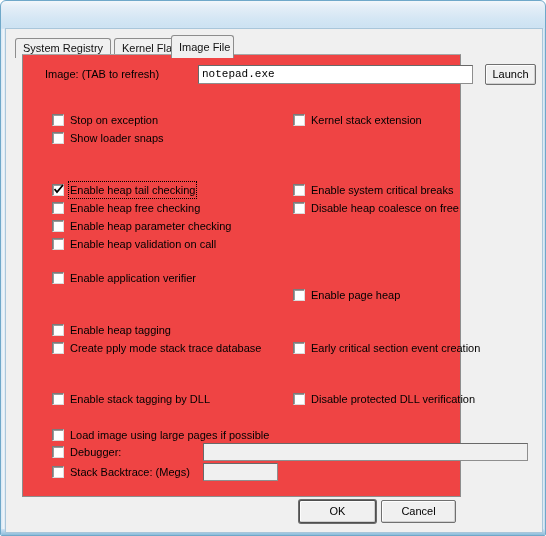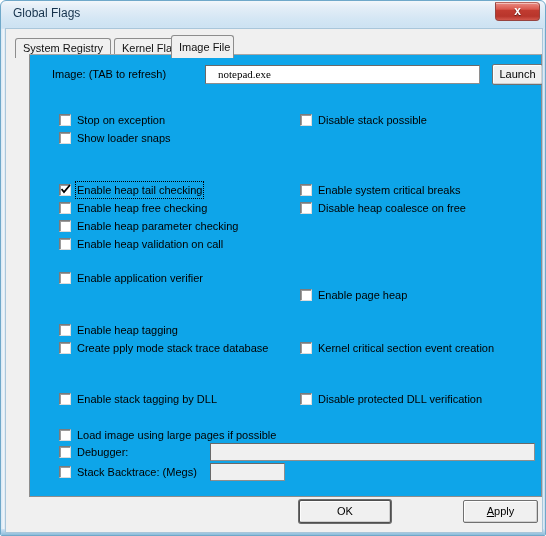--- a/index.html
+++ b/index.html
@@ -131,24 +131,24 @@
     height: 23px;
     line-height: 22px;
     background: #f0f0f0;
     border-color: #8d8d8d;
     z-index: 5;
   }
 
   
   #tabpage {
     position: absolute;
-    left: 23px; top: 25px;
-    width: 513px; height: 443px;
-    box-sizing: border-box;
-    background: #0ea5e9;
+    left: 16px; top: 25px;
+    width: 439px; height: 443px;
+    box-sizing: border-box;
+    background: #ef4444;
     border: 1px solid #8d8d8d;
     border-top-color: #a6a6a6;
   }
 
   
   .lbl {
     position: absolute;
     font-size: 11px;
     white-space: nowrap;
     color: #000;
@@ -189,24 +189,24 @@
     outline-offset: 1px;
   }
 
   .textbox {
     position: absolute;
     box-sizing: border-box;
     background: #ffffff;
     border: 1px solid #8e8e8e;
     border-top-color: #696969;
     border-left-color: #696969;
-    font-family: Liberation Serif, serif;
+    font-family: Liberation Mono, monospace;
     font-size: 11px;
     color: #000;
-    padding: 0 12px;
+    padding: 0 3px;
     line-height: 17px;
     white-space: nowrap;
     overflow: hidden;
   }
   .textbox.disabled {
     background: #f0f0f0;
     color: #6d6d6d;
   }
 
   .btn {
@@ -226,26 +226,20 @@
     border: 1px solid #4f4f4f;
     box-shadow: 0 0 0 1px #6b6b6b, inset -1px -1px 0 #cfcfcf, inset 1px 1px 0 #fdfdfd;
   }
   .btn u { text-decoration: underline; }
 </style>
 </head>
 <body>
 
 <div id="window">
 
-  <div id="titlebar">
-    <div id="title-text">Global Flags</div>
-    <div id="close-button">
-      <div id="close-glyph">x</div>
-    </div>
-  </div>
 
   <div id="frame-left"></div>
   <div id="frame-right"></div>
   <div id="frame-bottom"></div>
 
   <div id="client">
 
     <div id="tabstrip">
       <div class="tab" style="left:0px;   width:96px;">System Registry</div>
       <div class="tab" style="left:99px;  width:78px;">Kernel Flags</div>
@@ -324,21 +318,21 @@
 
       <div class="chk" style="left:29px; top:373px;">
         <span class="box"></span>
 
         <span class="txt">Load image using large pages if possible</span>
       </div>
 
       <div class="chk" style="left:270px; top:58px;">
         <span class="box"></span>
 
-        <span class="txt">Disable stack possible</span>
+        <span class="txt">Kernel stack extension</span>
       </div>
 
       <div class="chk" style="left:270px; top:128px;">
         <span class="box"></span>
 
         <span class="txt">Enable system critical breaks</span>
       </div>
 
       <div class="chk" style="left:270px; top:146px;">
         <span class="box"></span>
@@ -348,21 +342,21 @@
 
       <div class="chk" style="left:270px; top:233px;">
         <span class="box"></span>
 
         <span class="txt">Enable page heap</span>
       </div>
 
       <div class="chk" style="left:270px; top:286px;">
         <span class="box"></span>
 
-        <span class="txt">Kernel critical section event creation</span>
+        <span class="txt">Early critical section event creation</span>
       </div>
 
       <div class="chk" style="left:270px; top:337px;">
         <span class="box"></span>
 
         <span class="txt">Disable protected DLL verification</span>
       </div>
 
       <div class="chk" style="left:29px; top:390px;">
         <span class="box"></span>
@@ -373,19 +367,19 @@
 
       <div class="chk" style="left:29px; top:410px;">
         <span class="box"></span>
 
         <span class="txt">Stack Backtrace: (Megs)</span>
       </div>
       <div class="textbox disabled" style="left:180px; top:408px; width:75px; height:18px;"></div>
 
     </div>
 
-    <div class="btn default" style="left:293px; top:471px; width:92px; height:23px; line-height:21px;">OK</div>
-    <div class="btn" style="left:457px; top:471px; width:75px; height:23px; line-height:21px;"><u>A</u><span>pply</span></div>
+    <div class="btn default" style="left:293px; top:471px; width:77px; height:23px; line-height:21px;">OK</div>
+    <div class="btn" style="left:375px; top:471px; width:75px; height:23px; line-height:21px;">Cancel</div>
 
   </div>
 
   <div id="frame-inner-hairline"></div>
 </div>
 
 </body></html>

